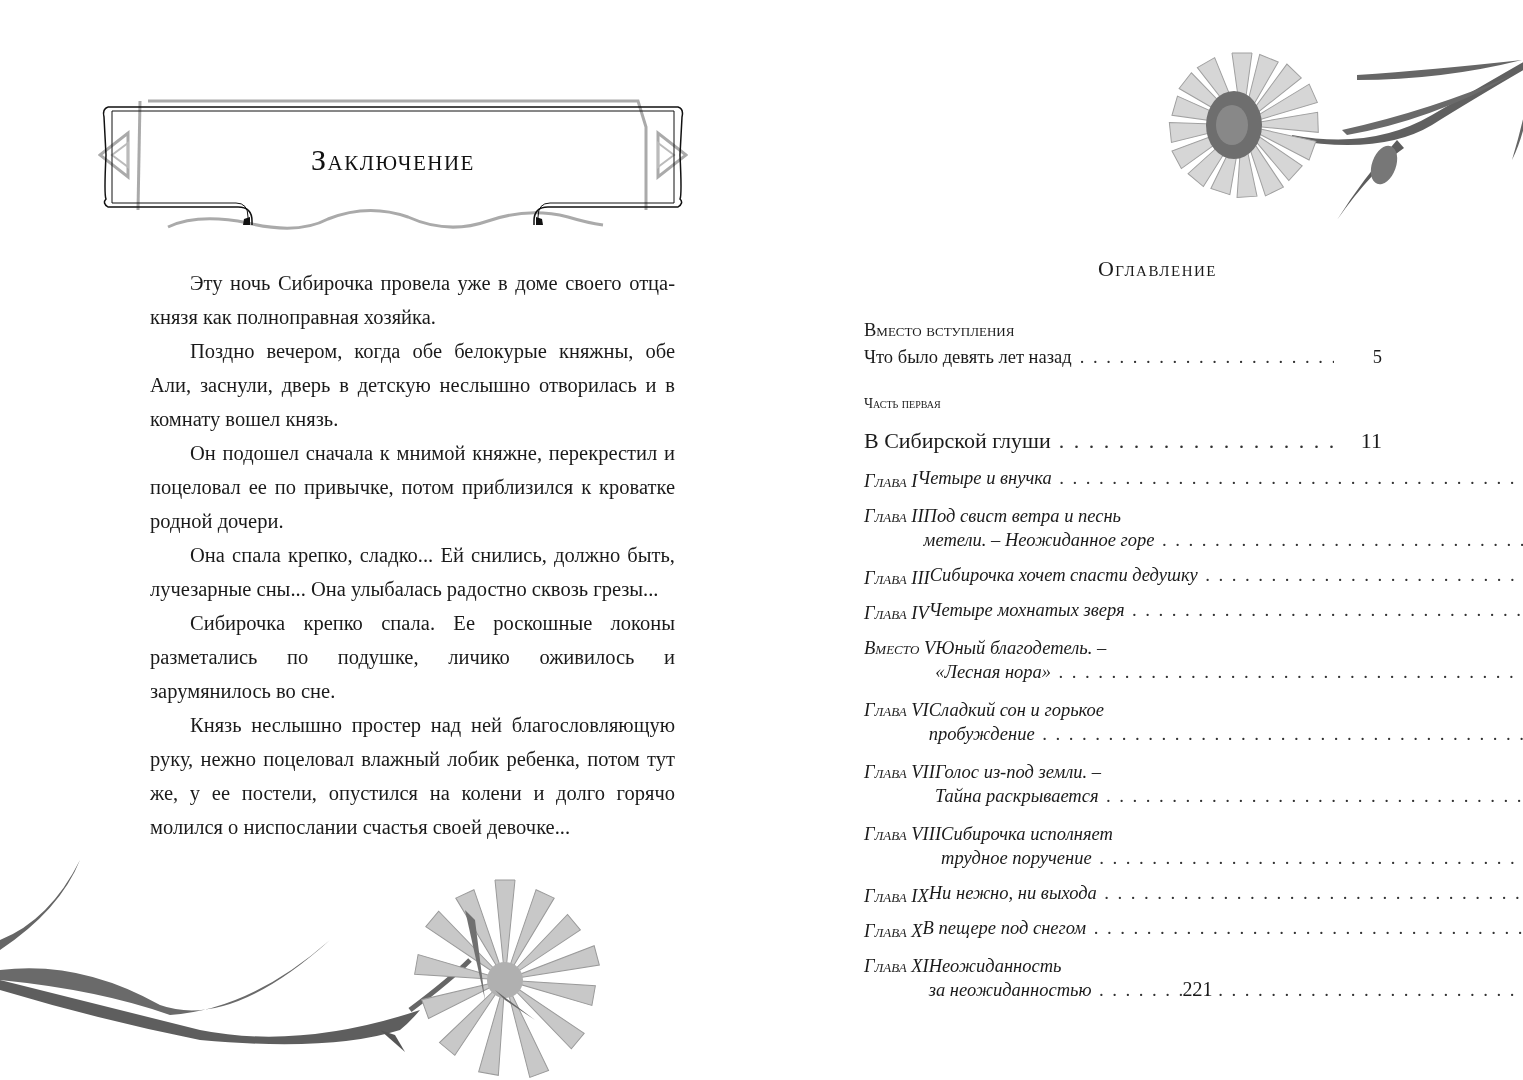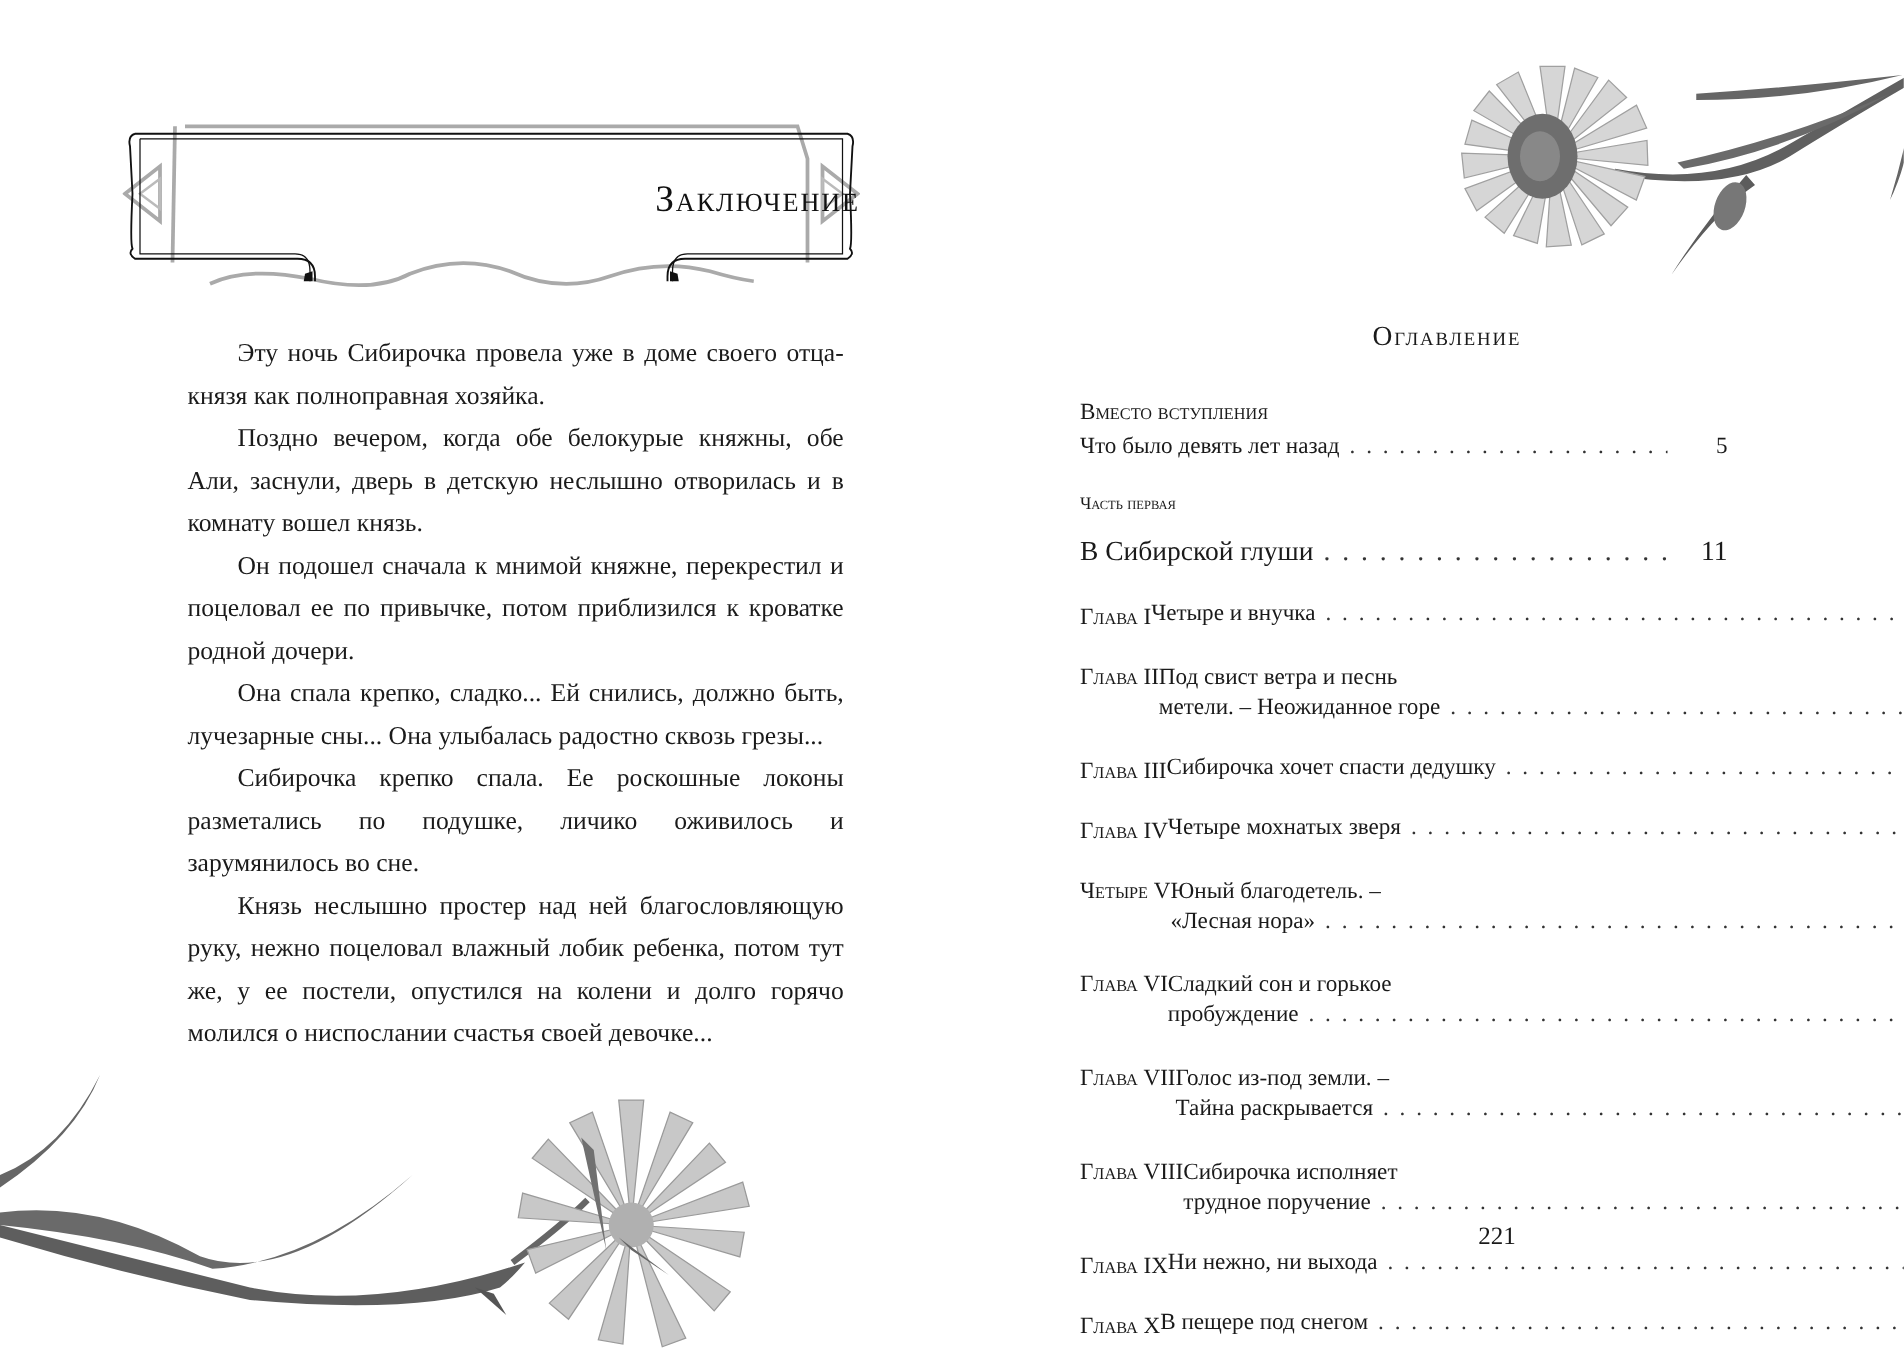--- a/index.html
+++ b/index.html
@@ -8,41 +8,41 @@
     font-family: "Liberation Serif", "DejaVu Serif", serif; color: #1a1a1a;
   }
   .page { position: absolute; top: 0; height: 1080px; }
   .page-left { left: 0; width: 762px; }
   .page-right { left: 762px; width: 761px; }
 
   
   .banner { position: absolute; left: 98px; top: 95px; width: 590px; height: 150px; }
   .banner svg { position: absolute; left: 0; top: 0; }
   .banner-title {
-    position: absolute; left: 0; right: 0; top: 48px; text-align: right;
+    position: absolute; left: 0; right: 0; top: 48px; text-align: center;
     font-size: 30px; letter-spacing: 1.5px; font-variant: small-caps; color: #111;
   }
 
   .body-text { position: absolute; left: 150px; width: 525px; top: 266px; font-size: 20.5px; line-height: 34px; }
   .para { margin: 0; text-indent: 40px; text-align: justify; text-align-last: left; }
 
   
   .toc-title {
     position: absolute; left: 0; right: 0; top: 256px; text-align: center;
     font-size: 22px; letter-spacing: 1.5px; font-variant: small-caps; padding-left: 30px;
   }
   .toc { position: absolute; left: 102px; width: 518px; top: 320px; font-size: 18.5px; }
   .toc-line { display: flex; align-items: baseline; height: 27px; }
   .toc-line .txt { white-space: nowrap; }
   .toc-line .dots { flex: 1; overflow: hidden; white-space: nowrap; margin: 0 8px; letter-spacing: 2px; color: #333; }
   .toc-line .pg { width: 40px; text-align: right; }
   .toc-sc { font-variant: small-caps; }
   .part-head { font-size: 14px; font-variant: small-caps; height: 32px; margin-top: 22px; }
   .part-line { font-size: 22px; height: 32px; }
-  .chapter { display: flex; margin-top: 21px; }
+  .chapter { display: flex; margin-top: 8px; font-style: italic; }
   .chapter .ch-label { width: 126px; font-variant: small-caps; white-space: nowrap; line-height: 27px; }
   .chapter .ch-body { flex: 1; }
   .chapter .ch-body .l1 { line-height: 27px; height: 27px; }
   .page-number { position: absolute; left: 0; right: 0; padding-left: 110px; top: 978px; text-align: center; font-size: 20px; }
 
   .flower-tr { position: absolute; left: 370px; top: 30px; }
   .flower-bl { position: absolute; left: 0; top: 840px; }
 </style>
 </head>
 <body>
@@ -191,21 +191,21 @@
     <div class="chapter">
       <div class="ch-label">Глава IV</div>
       <div class="ch-body">
         <div class="toc-line">
             <span class="txt">Четыре мохнатых зверя</span>
             <span class="dots">. . . . . . . . . . . . . . . . . . . . . . . . . . . . . . . . . . . . . . . . . . . . . . . . . . . . . . . . .</span>
           </div>
       </div>
     </div>
     <div class="chapter">
-      <div class="ch-label">Четыре V</div>
+      <div class="ch-label">Вместо V</div>
       <div class="ch-body">
         <div class="l1">Юный благодетель. –</div>
         <div class="toc-line">
             <span class="txt">«Лесная нора»</span>
             <span class="dots">. . . . . . . . . . . . . . . . . . . . . . . . . . . . . . . . . . . . . . . . . . . . . . . . . . . . . . . . .</span>
           </div>
       </div>
     </div>
     <div class="chapter">
       <div class="ch-label">Глава VI</div>

